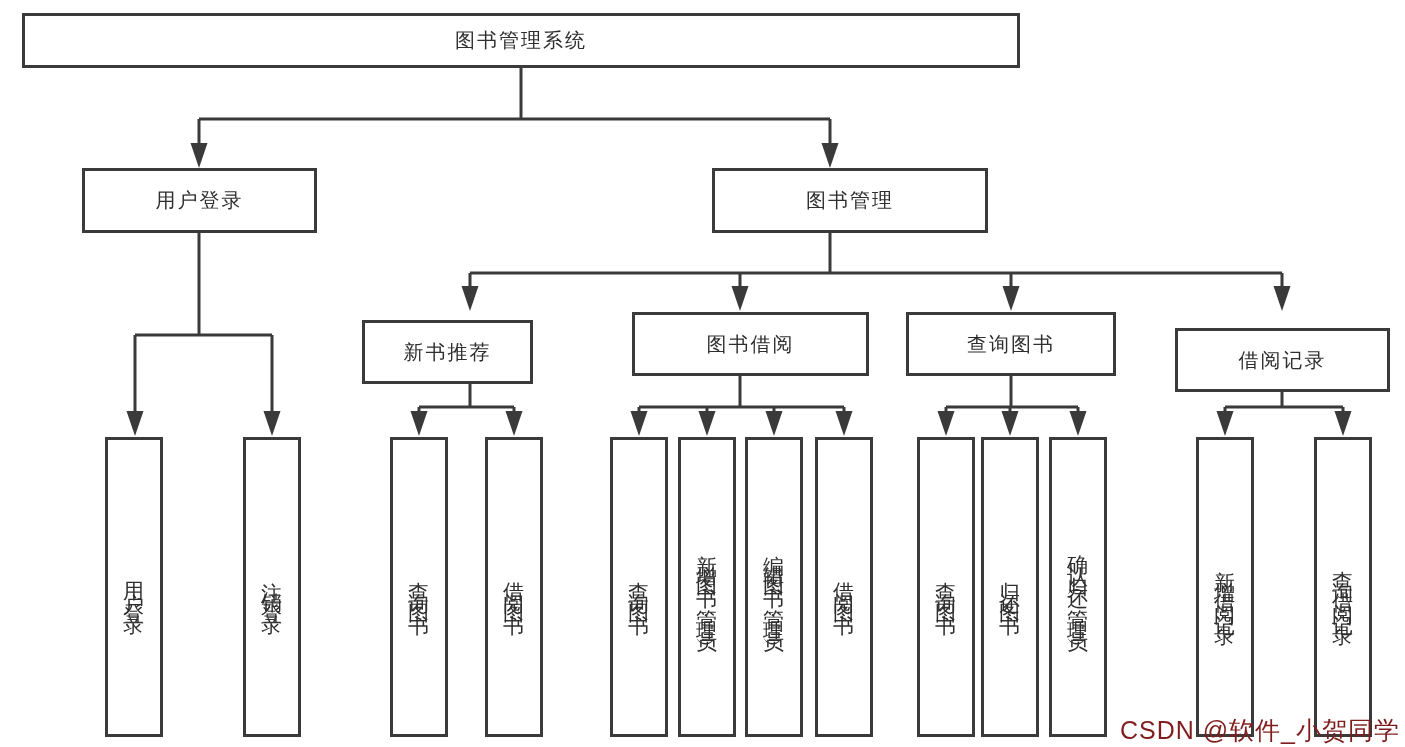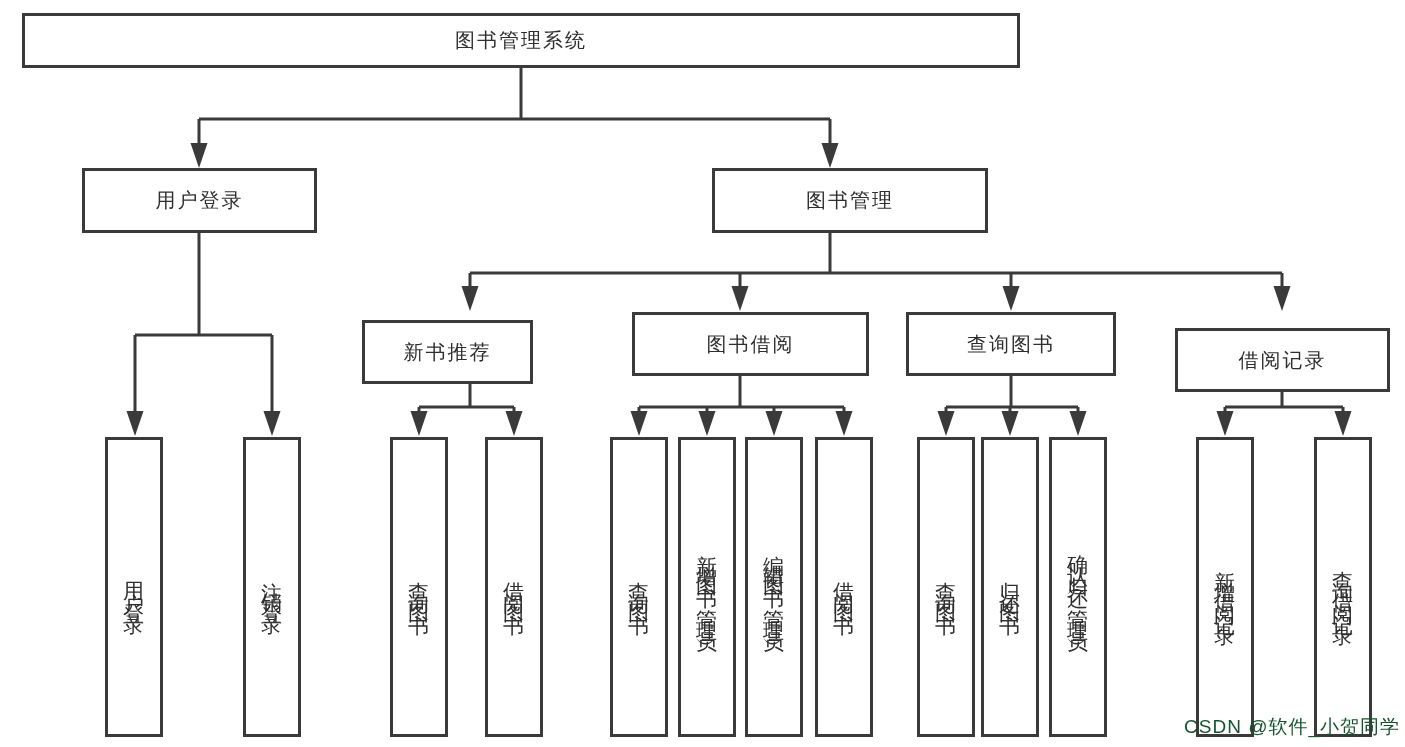--- a/index.html
+++ b/index.html
@@ -13,21 +13,21 @@
     display:flex;align-items:center;justify-content:center;
     color:#2e2e2e;box-sizing:border-box;
   }
   .node.h span{font-size:20px;letter-spacing:2px;white-space:nowrap;}
   .node.v span{
     writing-mode:vertical-rl;text-orientation:mixed;
     font-size:21px;letter-spacing:11px;line-height:1;
   }
   .watermark{
     position:absolute;z-index:3;right:5px;top:714px;
-    font-size:19px;letter-spacing:1px;color:#14532d;white-space:nowrap;
+    font-size:25px;letter-spacing:1px;color:#7f1d1d;white-space:nowrap;
   }
 </style>
 </head>
 <body>
 
 <div class="stage">
 
   <svg class="connectors" width="1405" height="747" viewBox="0 0 1405 747">
     <g stroke="#3a3a3a" stroke-width="3" fill="none">
       <path d="M521 68 V119 M199 119 H830 M199 119 V150 M830 119 V150"></path>

